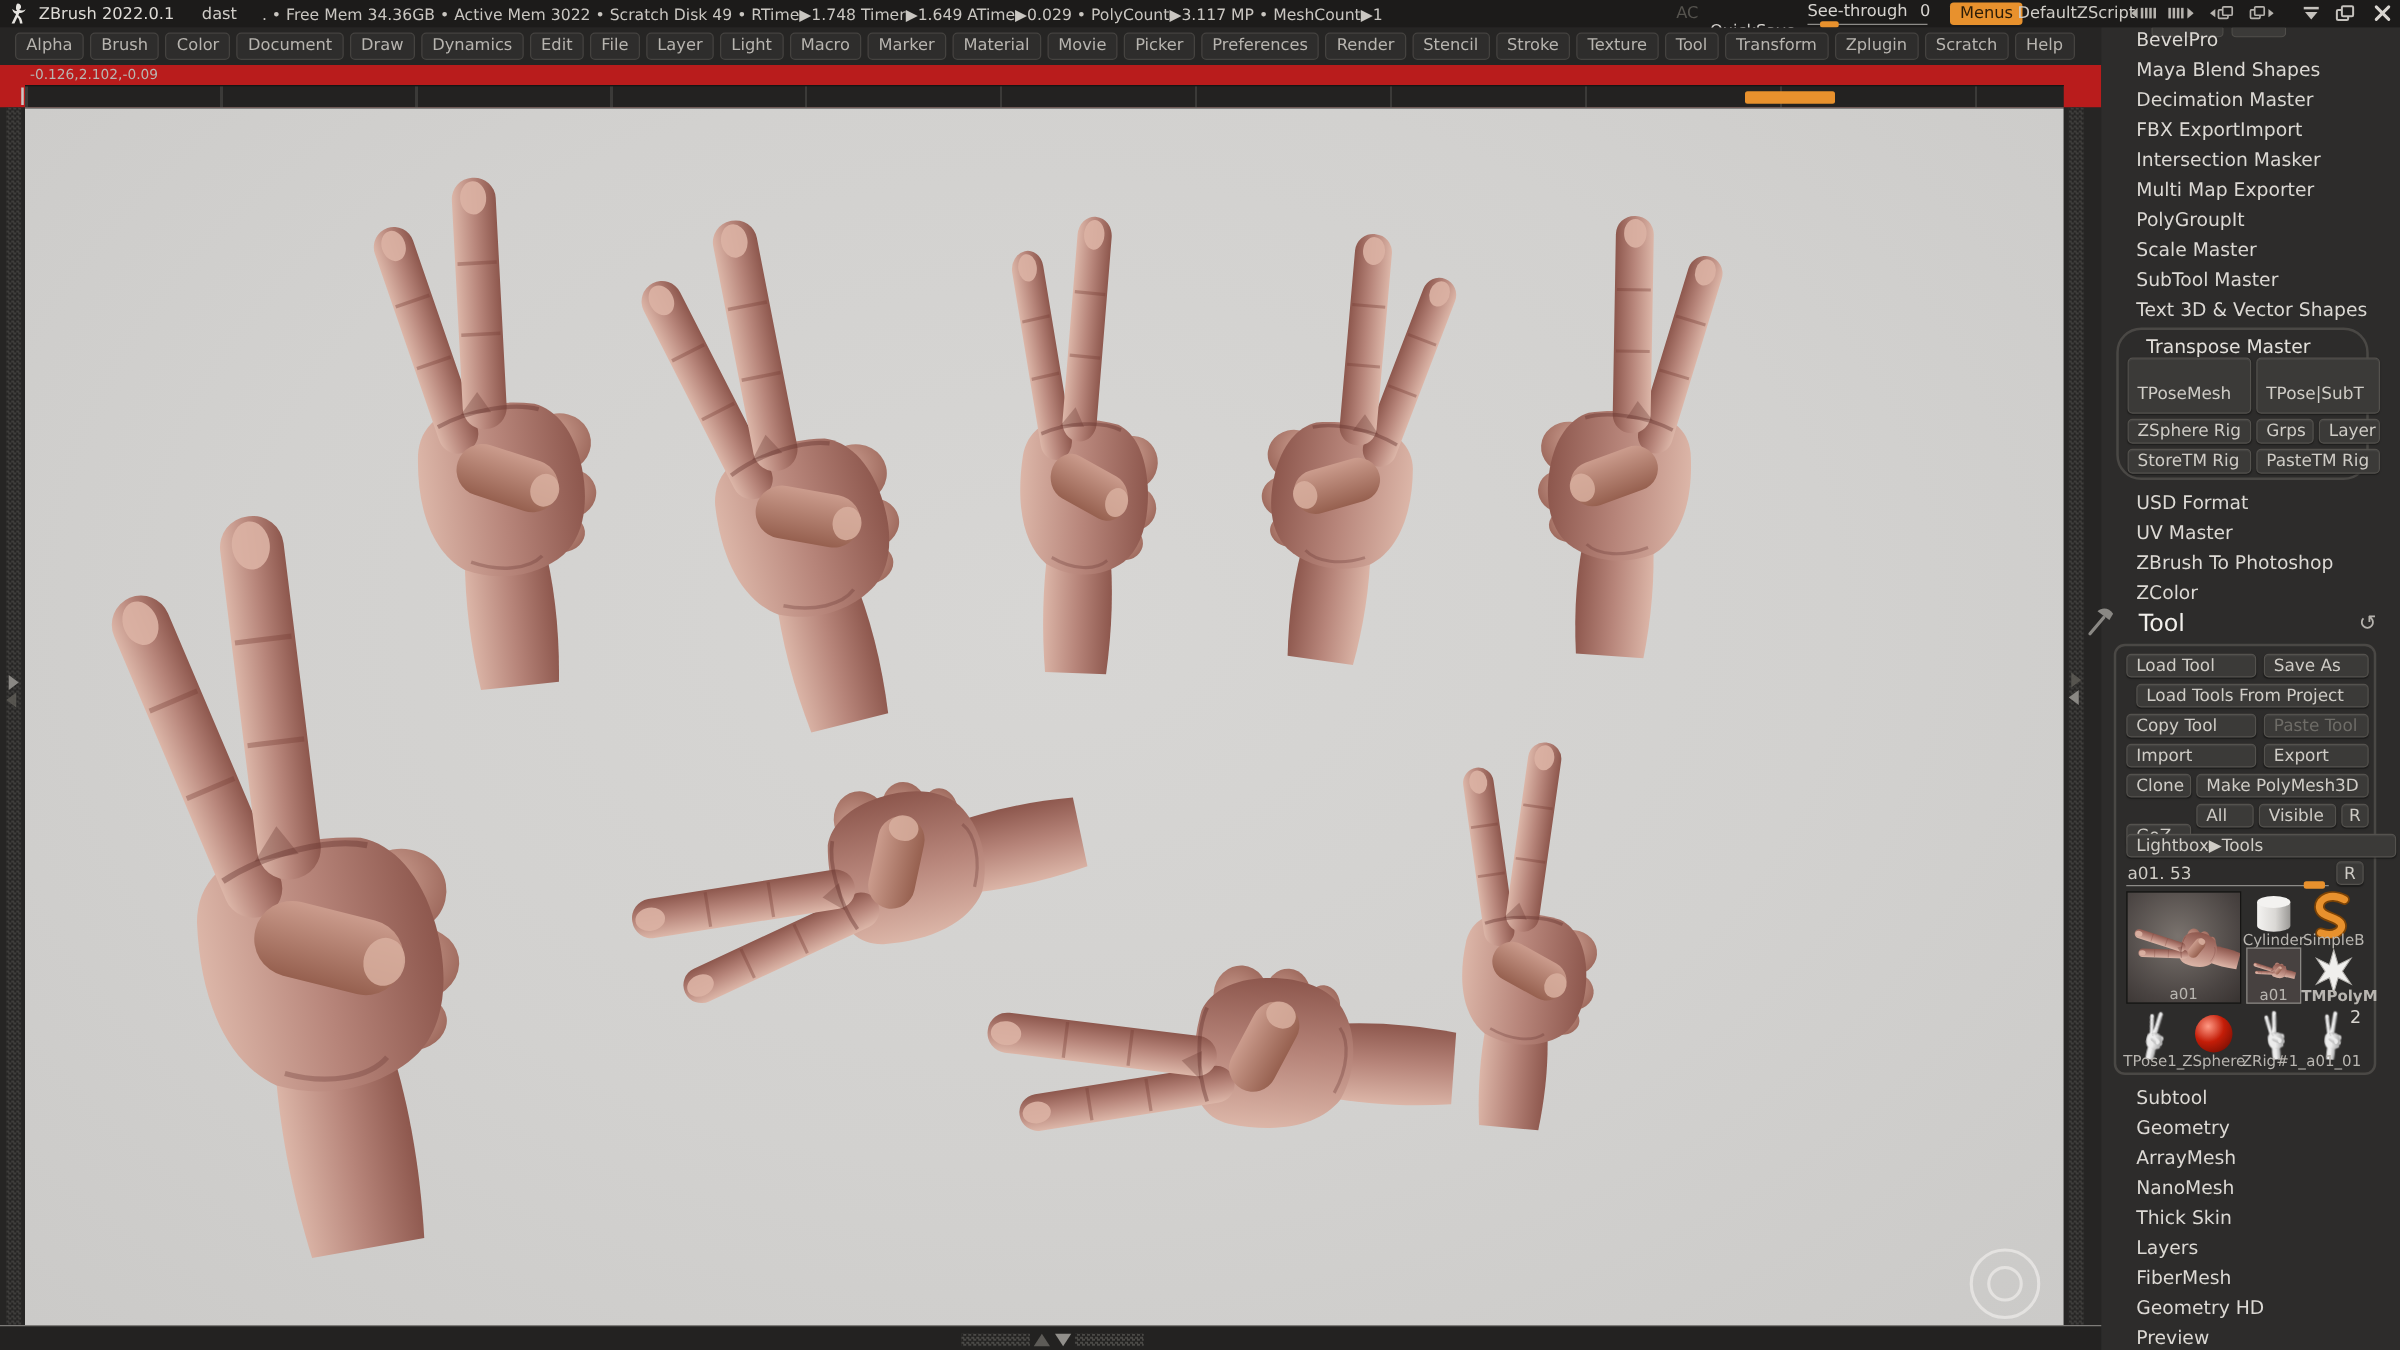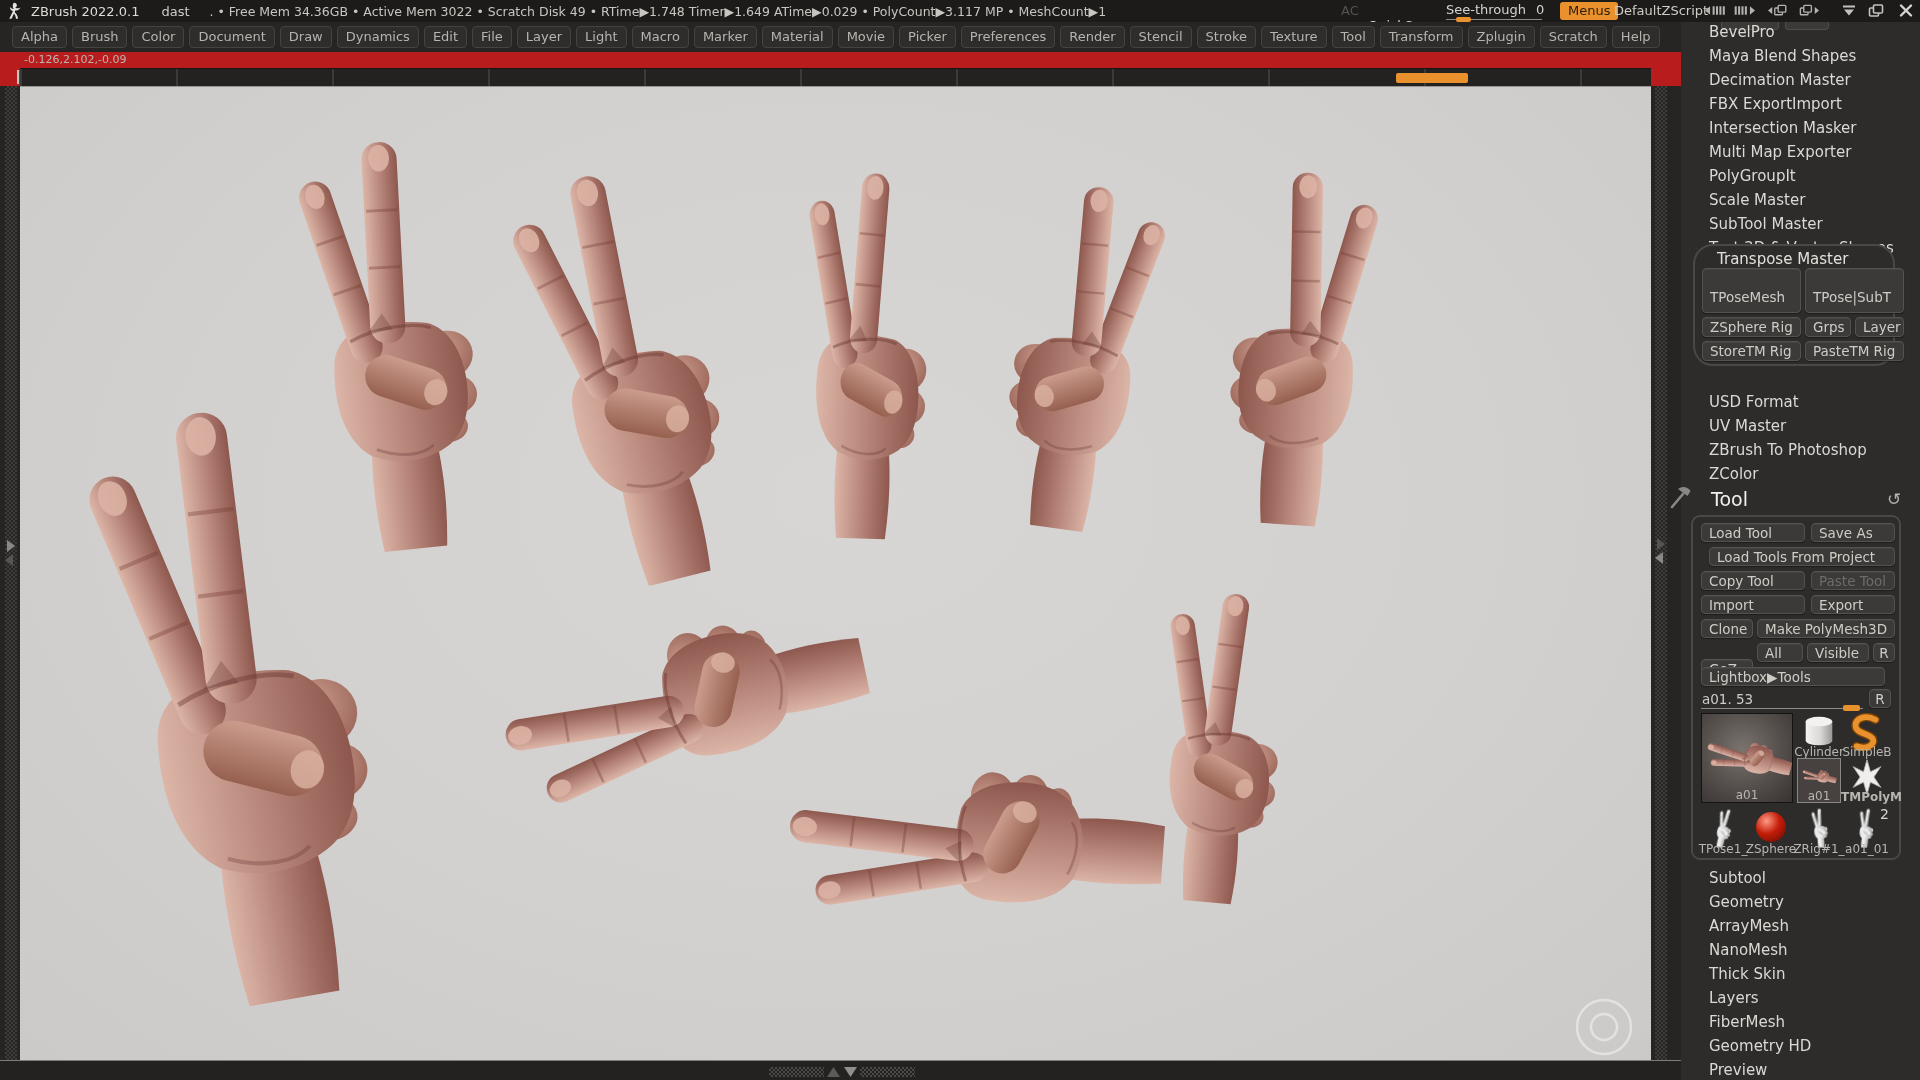--- a/index.html
+++ b/index.html
@@ -318,21 +318,21 @@
     <div class="pitem">Decimation Master</div>
     <div class="pitem">FBX ExportImport</div>
     <div class="pitem">Intersection Masker</div>
     <div class="pitem">Multi Map Exporter</div>
     <div class="pitem">PolyGroupIt</div>
     <div class="pitem">Scale Master</div>
     <div class="pitem">SubTool Master</div>
     <div class="pitem">Text 3D &amp; Vector Shapes</div>
   </div>
 
-  <div class="group-box" style="left:12px;top:222px;width:202px;height:122px;border-radius:20px;">
+  <div class="group-box" style="left:12px;top:240px;width:202px;height:122px;border-radius:20px;">
     <div class="gb-title">Transpose Master</div>
     <div class="zb-btn tall" style="left:7px;top:22px;width:99px;height:45px;">TPoseMesh</div>
     <div class="zb-btn tall" style="left:110px;top:22px;width:99px;height:45px;">TPose|SubT</div>
     <div class="zb-btn" style="left:7px;top:71px;width:99px;height:20px;">ZSphere Rig</div>
     <div class="zb-btn" style="left:110px;top:71px;width:46px;height:20px;">Grps</div>
     <div class="zb-btn" style="left:160px;top:71px;width:49px;height:20px;">Layer</div>
     <div class="zb-btn" style="left:7px;top:95px;width:99px;height:20px;">StoreTM Rig</div>
     <div class="zb-btn" style="left:110px;top:95px;width:99px;height:20px;">PasteTM Rig</div>
   </div>
 
@@ -359,21 +359,21 @@
     <div class="zb-btn" style="left:8px;top:54px;width:104px;height:19px;">Copy Tool</div>
     <div class="zb-btn disabled" style="left:118px;top:54px;width:84px;height:19px;">Paste Tool</div>
     <div class="zb-btn" style="left:8px;top:78px;width:104px;height:19px;">Import</div>
     <div class="zb-btn" style="left:118px;top:78px;width:84px;height:19px;">Export</div>
     <div class="zb-btn" style="left:8px;top:102px;width:52px;height:19px;">Clone</div>
     <div class="zb-btn" style="left:64px;top:102px;width:138px;height:19px;">Make PolyMesh3D</div>
     <div class="zb-btn" style="left:8px;top:142px;width:52px;height:19px;">GoZ</div>
     <div class="zb-btn" style="left:64px;top:126px;width:46px;height:19px;">All</div>
     <div class="zb-btn" style="left:114px;top:126px;width:62px;height:19px;">Visible</div>
     <div class="zb-btn" style="left:180px;top:126px;width:22px;height:19px;justify-content:center;padding:0;">R</div>
-    <div class="zb-btn" style="left:8px;top:150px;width:184px;height:19px;">Lightbox▶Tools</div>
+    <div class="zb-btn" style="left:8px;top:150px;width:216px;height:19px;">Lightbox▶Tools</div>
 
     <div class="slider-label" style="left:9px;top:174px;">a01. 53</div>
     <div class="slider-track" style="left:8px;top:191px;width:162px;"></div>
     <div class="slider-handle" style="left:150px;top:188px;"></div>
     <div class="zb-btn" style="left:176px;top:172px;width:22px;height:19px;justify-content:center;padding:0;">R</div>
 
     <div class="thumb thumb-big" style="left:8px;top:196px;width:92px;height:90px;">
       <svg width="90" height="88" viewBox="0 0 90 88">
         <use href="#hand" transform="translate(46,46) rotate(-75) scale(0.20) translate(-110,-220)"></use>
       </svg>

